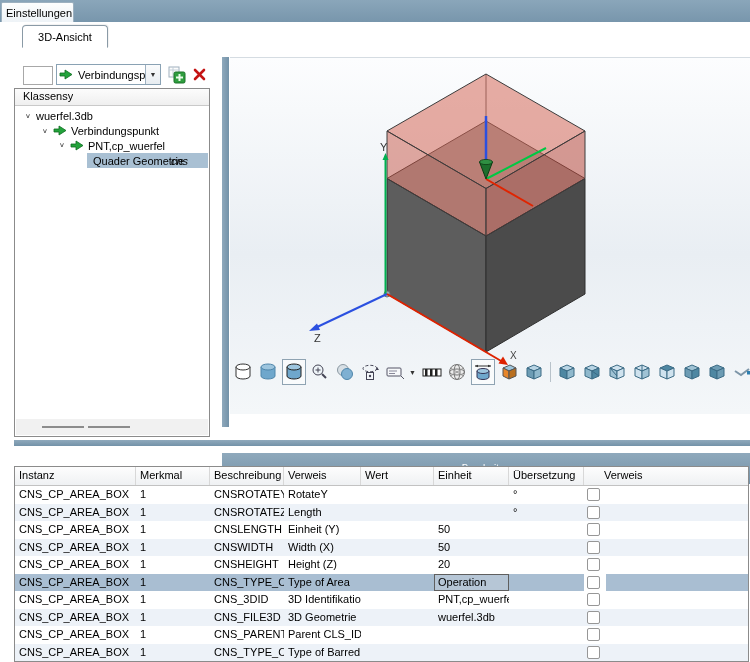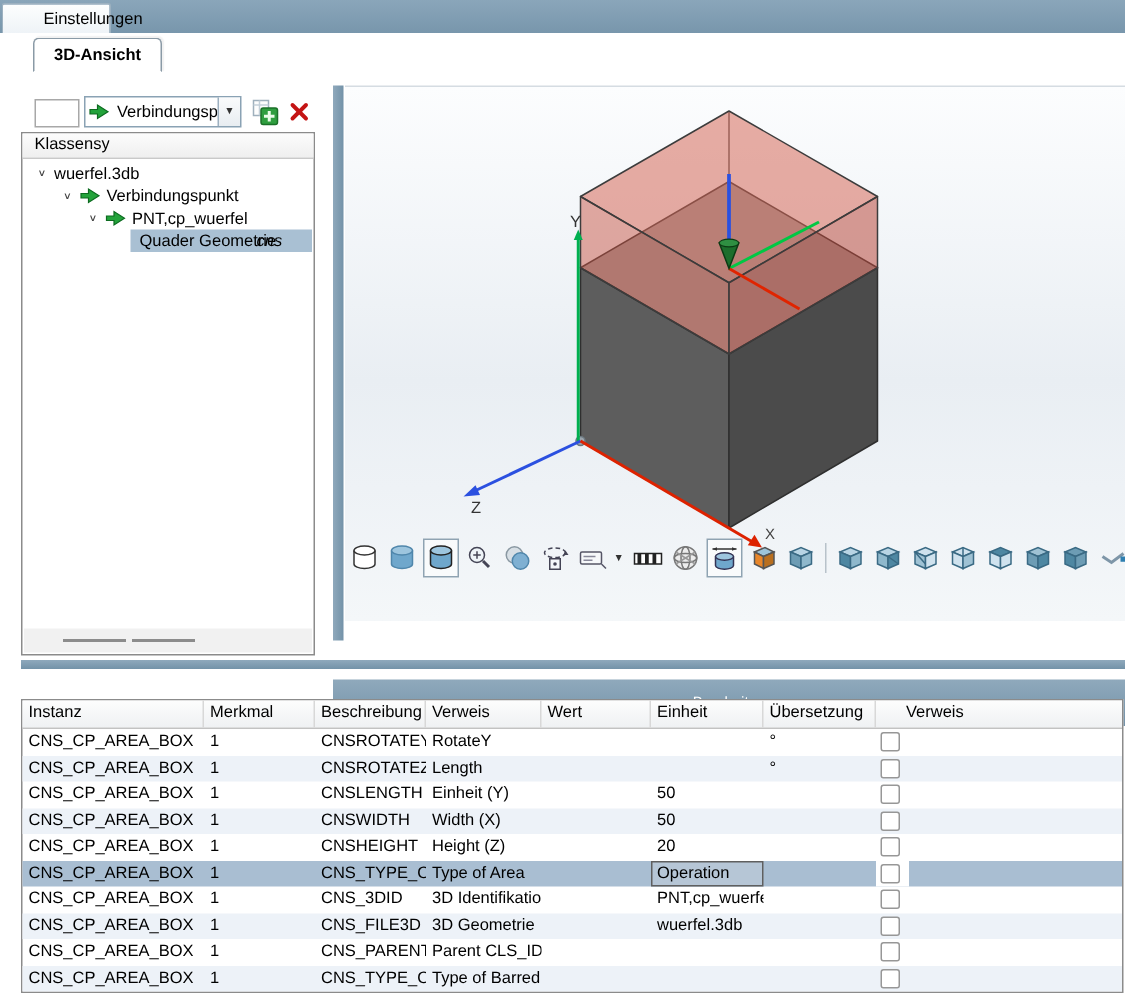--- a/index.html
+++ b/index.html
@@ -3,23 +3,23 @@
 <meta charset="utf-8">
 <style>
   html,body{margin:0;padding:0;background:#fff;}
   body{font-family:"Liberation Sans", sans-serif; width:750px; height:662px; position:relative; overflow:hidden; font-size:11px; color:#000;}
   .abs{position:absolute;}
 
   
   #topbar{left:0;top:0;width:750px;height:22px;background:linear-gradient(#8aa6ba,#7896ac);}
   #tab-main{left:1px;top:2px;width:73px;height:20px;background:linear-gradient(#fdfefe,#eef3f7);
     border:1px solid #9db1c0;border-bottom:none;border-radius:2px 2px 0 0;
-    display:flex;align-items:center;padding-left:27px;box-sizing:border-box;}
+    display:flex;align-items:center;padding-left:4px;box-sizing:border-box;}
   #subtab{left:22px;top:25px;width:84px;height:21px;background:#fff;border:1px solid #8a9aa6;border-bottom:1px solid #fff;
-    border-radius:4px 4px 0 0;display:flex;align-items:center;justify-content:center;box-shadow:1px -1px 1px rgba(0,0,0,.06);font-weight:bold;}
+    border-radius:4px 4px 0 0;display:flex;align-items:center;justify-content:center;box-shadow:1px -1px 1px rgba(0,0,0,.06);}
 
   
   #filter-input{left:23px;top:66px;width:24px;height:17px;border:1px solid #a8a8a8;background:#fff;font:11px "Liberation Sans",sans-serif;padding:0 2px;}
   #combo{left:56px;top:64px;width:105px;height:21px;border:1px solid #8aa2b4;background:#fff;display:flex;align-items:center;box-sizing:border-box;}
   #combo .lbl{flex:1;padding-left:3px;white-space:nowrap;overflow:hidden;}
   #combo .dd{width:14px;align-self:stretch;border-left:1px solid #9db0c0;display:flex;align-items:center;justify-content:center;font-size:7px;color:#333;background:linear-gradient(#fafbfc,#e8edf1);}
   #add-btn{left:167px;top:65px;width:19px;height:19px;display:flex;align-items:center;justify-content:center;}
   #del-btn{left:190px;top:65px;width:18px;height:19px;display:flex;align-items:center;justify-content:center;}
 
   #tree-box{left:14px;top:88px;width:196px;height:349px;border:1px solid #8b8b8b;background:#fff;box-sizing:border-box;}

